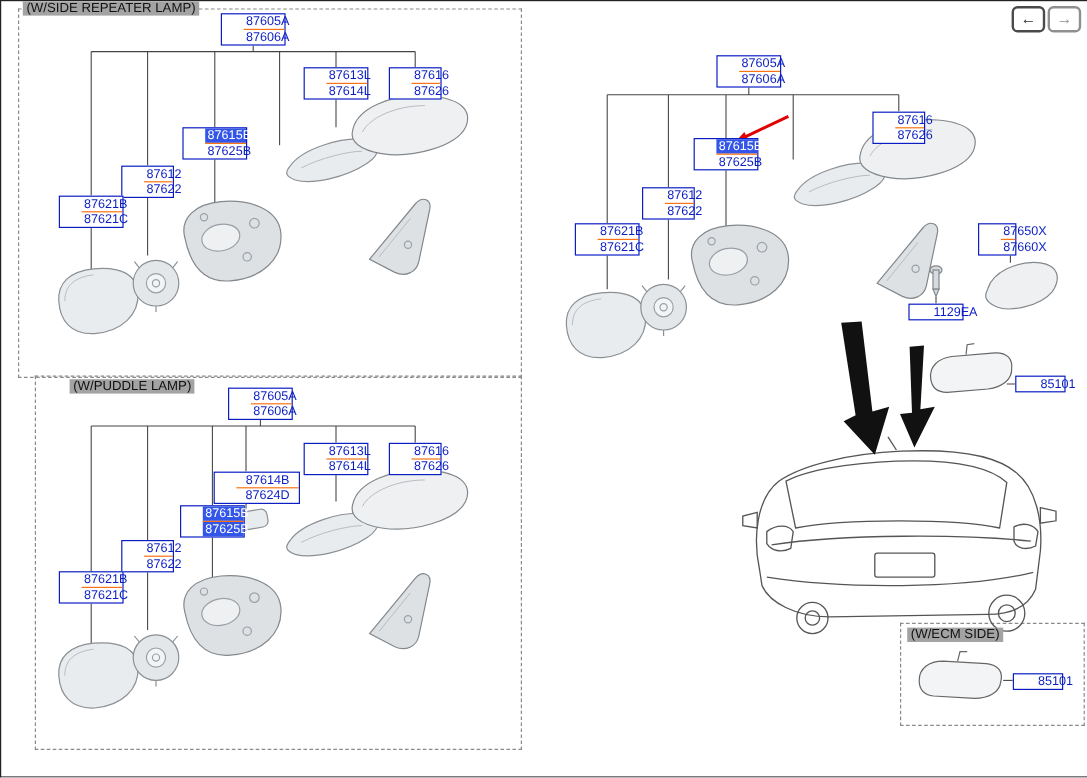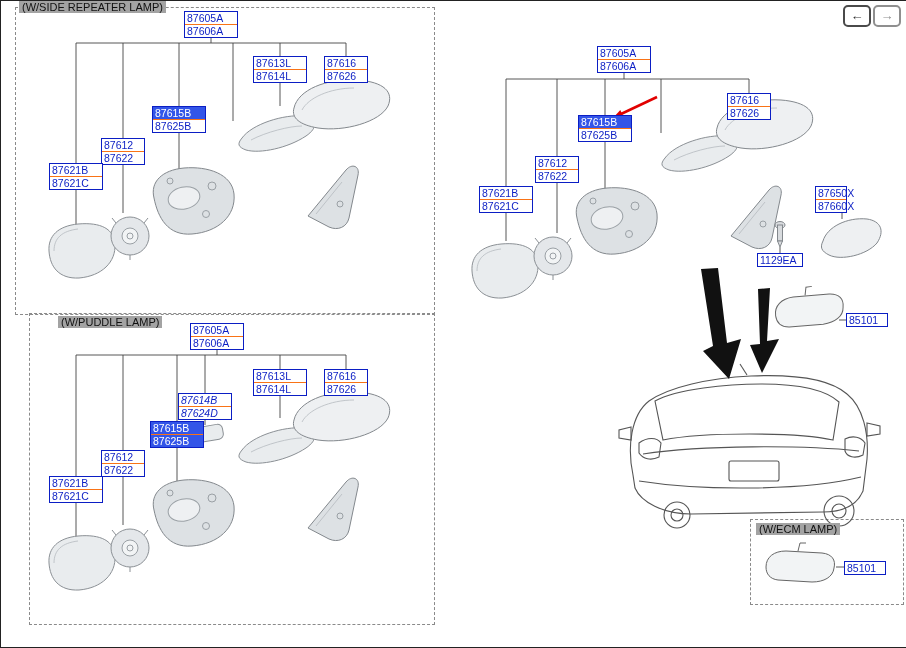--- a/index.html
+++ b/index.html
@@ -11,21 +11,21 @@
   }
   .art{position:absolute; left:0; top:0; z-index:1; pointer-events:none;}
   .dashbox{position:absolute; border:1px dashed #8a8a8a; z-index:0;}
   .sec-title{
     position:absolute; z-index:3; font-size:11px; color:#111;
     background:#a3a3a3; padding:0 3px; white-space:nowrap;
   }
   .plabel{
     position:absolute; z-index:2; box-sizing:border-box;
     border:1px solid #0b1ec4; background:#fff; color:#0b1ec4;
-    font-size:10.5px; cursor:pointer; line-height:12px;
+    font-size:10.5px; text-align:center; cursor:pointer; line-height:12px;padding-left:18px;
   }
   .plabel span{display:block; padding:0 2px;}
   .plabel span + span{border-top:1px solid #f97316;}
   .plabel span.hl{background:#3355e8; color:#fff;}
   .navbtn{
     position:absolute; z-index:4; width:28px; height:22px; box-sizing:border-box;
     background:#fff; border:2px solid #4a4a4a; border-radius:5px;
     font-size:13px; line-height:16px; color:#333; text-align:center;
     cursor:pointer; padding:0; font-family:"Liberation Sans",sans-serif;
   }
@@ -35,21 +35,21 @@
 <body>
 
 <div id="frame">
 
   <div class="dashbox" style="left:14px;top:6px;width:418px;height:306px;"></div>
   <div class="dashbox" style="left:28px;top:312px;width:404px;height:310px;"></div>
   <div class="dashbox" style="left:749px;top:518px;width:152px;height:84px;"></div>
 
   <div class="sec-title" style="left:18px;top:0px;">(W/SIDE REPEATER LAMP)</div>
   <div class="sec-title" style="left:33px;top:315px;margin-left:24px;">(W/PUDDLE LAMP)</div>
-  <div class="sec-title" style="left:755px;top:522px;">(W/ECM LAMP)</div>
+  <div class="sec-title" style="left:755px;top:522px;">(W/ECM SIDE)</div>
 
   <button class="navbtn" style="left:842px;top:4px;">←</button>
   <button class="navbtn fwd" style="left:872px;top:4px;">→</button>
 
   <svg class="art" width="906" height="648" viewBox="0 0 906 648">
     <defs>
       <g id="mirror-asm">
         <path d="M3,165 C2,150 12,140 32,138 C55,136 68,143 69,158 C70,176 56,190 33,192 C13,193 4,181 3,165 Z" fill="#e9ecee" stroke="#8b9095" stroke-width="1"></path>
         <path d="M8,165 C8,152 16,145 32,143" fill="none" stroke="#b5babf" stroke-width="0.8"></path>
         <circle cx="84" cy="150" r="19" fill="#e4e7ea" stroke="#8b9095"></circle>
@@ -165,21 +165,21 @@
     <span>87606A</span>
   </div>
   <div class="plabel" style="left:252px;top:368px;width:54px;">
     <span>87613L</span>
     <span>87614L</span>
   </div>
   <div class="plabel" style="left:323px;top:368px;width:44px;">
     <span>87616</span>
     <span>87626</span>
   </div>
-  <div class="plabel" style="left:177px;top:392px;width:54px;font-style:italic;">
+  <div class="plabel" style="left:177px;top:392px;width:72px;">
     <span>87614B</span>
     <span>87624D</span>
   </div>
   <div class="plabel" style="left:149px;top:420px;width:54px;">
     <span class="hl">87615B</span>
     <span class="hl">87625B</span>
   </div>
   <div class="plabel" style="left:100px;top:449px;width:44px;">
     <span>87612</span>
     <span>87622</span>

